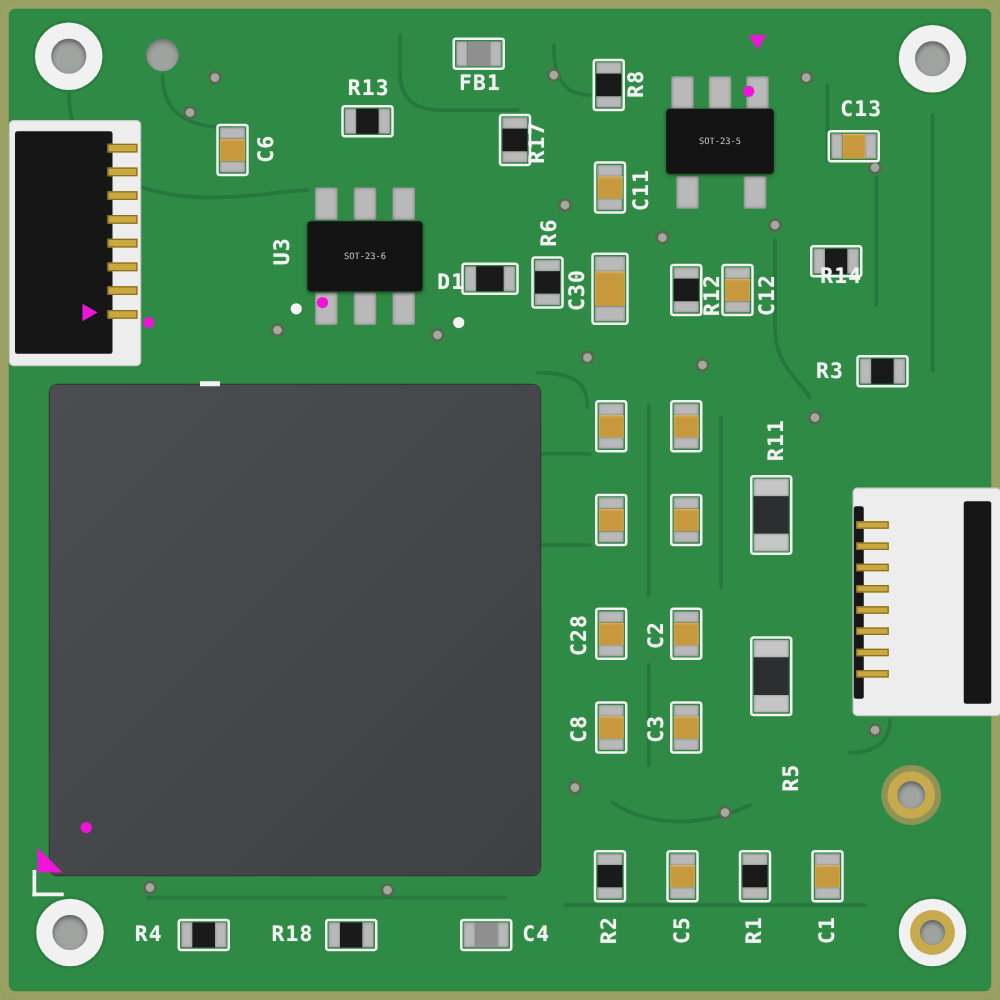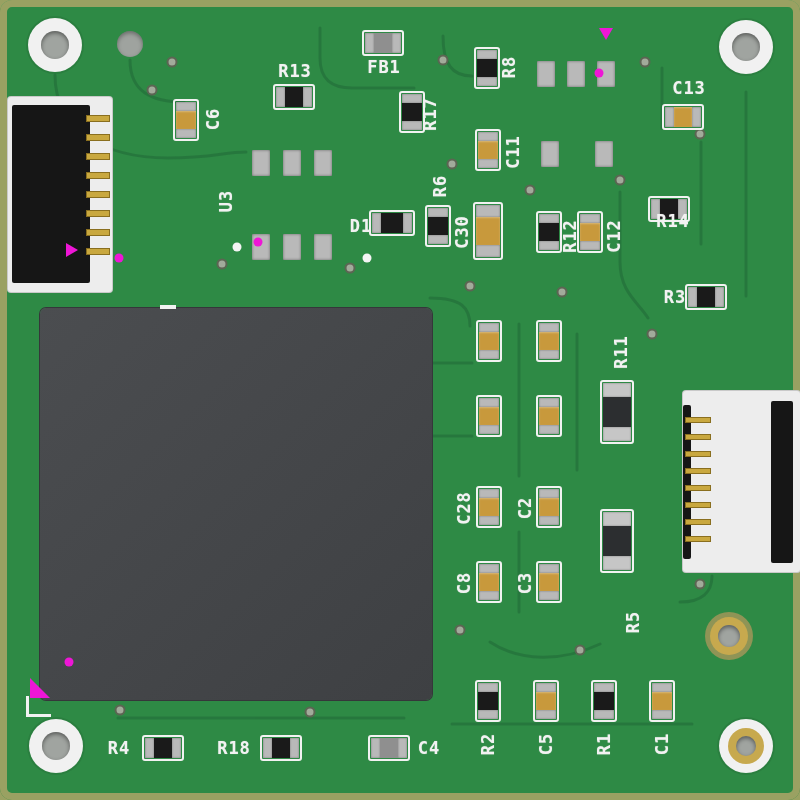--- a/index.html
+++ b/index.html
@@ -162,26 +162,32 @@
       <div class="goldpin" style="left:2px;top:128px;width:26px;height:6px;"></div>
       <div class="goldpin" style="left:2px;top:145px;width:26px;height:6px;"></div>
     </div>
 
     <div class="icpad" style="left:252px;top:150px;"></div>
     <div class="icpad" style="left:283px;top:150px;"></div>
     <div class="icpad" style="left:314px;top:150px;"></div>
     <div class="icpad" style="left:252px;top:234px;"></div>
     <div class="icpad" style="left:283px;top:234px;"></div>
     <div class="icpad" style="left:314px;top:234px;"></div>
+    <div class="icbody" style="left:246px;top:177px;width:92px;height:56px;">
+      <span>SOT-23-6</span>
+    </div>
 
     <div class="icpad" style="left:537px;top:61px;"></div>
     <div class="icpad" style="left:567px;top:61px;"></div>
     <div class="icpad" style="left:597px;top:61px;"></div>
     <div class="icpad" style="left:541px;top:141px;"></div>
     <div class="icpad" style="left:595px;top:141px;"></div>
+    <div class="icbody" style="left:533px;top:87px;width:86px;height:52px;">
+      <span>SOT-23-5</span>
+    </div>
 
     <div class="pv" style="left:173px;top:99px;">
         <div class="pad"></div>
         <div class="bod tan"></div>
         <div class="pad"></div>
       </div>
     <div class="pv" style="left:474px;top:47px;">
         <div class="pad"></div>
         <div class="bod blk"></div>
         <div class="pad"></div>
@@ -353,21 +359,21 @@
     <div class="silk" style="left:689px;top:88px;">C13</div>
     <div class="silk v" style="left:430px;top:114px;">R17</div>
     <div class="silk v" style="left:513px;top:152px;">C11</div>
     <div class="silk v" style="left:226px;top:201px;">U3</div>
     <div class="silk" style="left:361px;top:226px;">D1</div>
     <div class="silk v" style="left:440px;top:186px;">R6</div>
     <div class="silk v" style="left:462px;top:232px;">C30</div>
     <div class="silk v" style="left:570px;top:236px;">R12</div>
     <div class="silk v" style="left:614px;top:236px;">C12</div>
     <div class="silk" style="left:673px;top:221px;">R14</div>
-    <div class="silk" style="left:664px;top:297px;margin-left:11px;">R3</div>
+    <div class="silk" style="left:664px;top:297px;">R3</div>
     <div class="silk v" style="left:621px;top:352px;">R11</div>
     <div class="silk v" style="left:464px;top:508px;">C28</div>
     <div class="silk v" style="left:525px;top:508px;">C2</div>
     <div class="silk v" style="left:464px;top:583px;">C8</div>
     <div class="silk v" style="left:525px;top:583px;">C3</div>
     <div class="silk v" style="left:633px;top:622px;">R5</div>
     <div class="silk" style="left:119px;top:748px;">R4</div>
     <div class="silk" style="left:234px;top:748px;">R18</div>
     <div class="silk" style="left:429px;top:748px;">C4</div>
     <div class="silk v" style="left:488px;top:744px;">R2</div>

